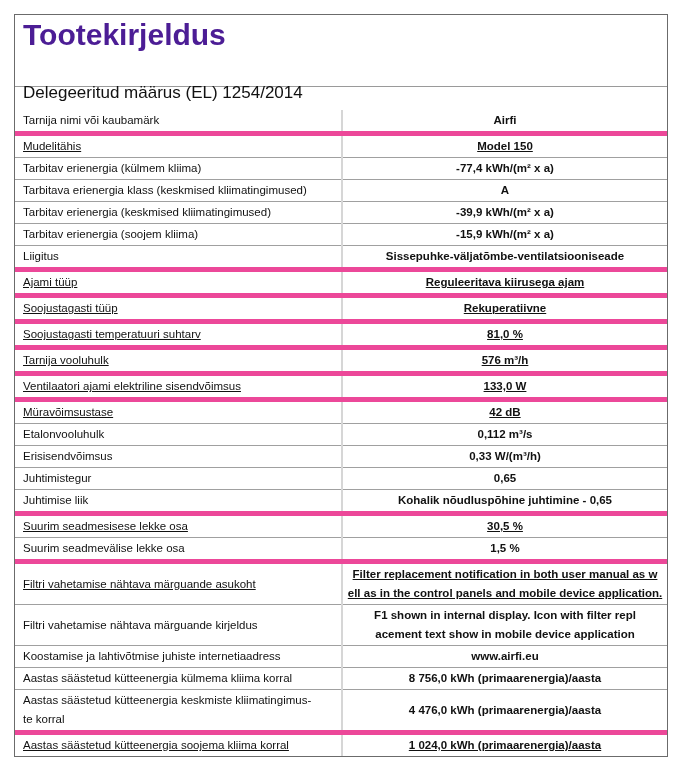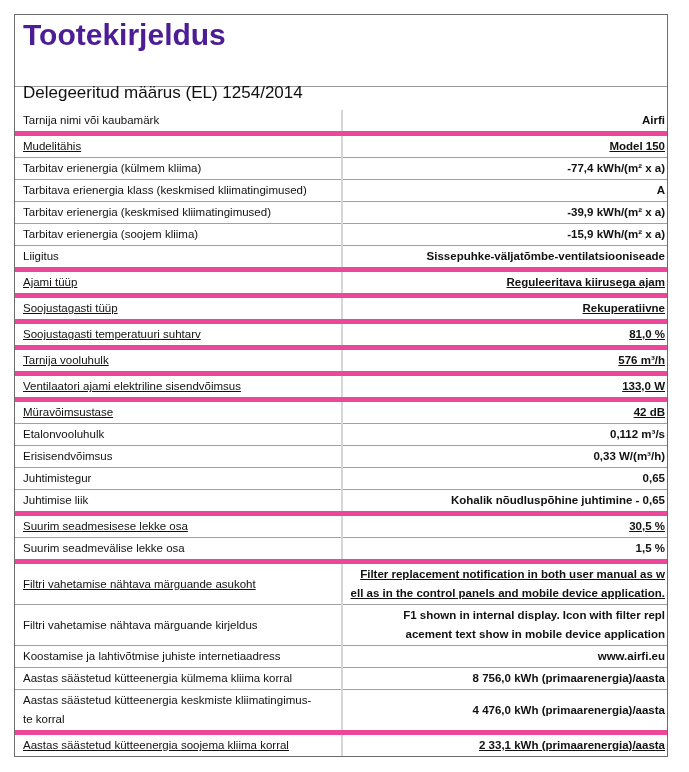--- a/index.html
+++ b/index.html
@@ -10,21 +10,21 @@
   .header { height: 71px; border-bottom: 1px solid #9a9a9a; position: relative; }
   .title { position: absolute; left: 8px; top: 2px; font-size: 30px; font-weight: bold;
            color: #4c1d95; letter-spacing: 0px; line-height: 36px; }
   .subtitle { position: absolute; left: 8px; top: 49px; font-size: 17px; line-height: 14px; color: #111; margin-top: 22px; }
   table { width: 652px; border-collapse: collapse; table-layout: fixed; margin-top: 23px; }
   td { font-size: 11.5px; line-height: 19px; padding: 0 0 0 8px; vertical-align: middle;
        border-top: 1px solid #a0a0a0; height: 21px; }
   tr:first-child td { border-top: none; }
   tr.dark td { border-top: 5px solid #ec4899; text-decoration: underline; }
   td.label { width: 318px; border-right: 2px solid #d6d6d6; color: #111; }
-  td.value { text-align: right; font-weight: bold; padding: 0 2px; color: #111; }
+  td.value { text-align: center; font-weight: bold; padding: 0 2px; color: #111; }
   tr.tall td { height: 40px; }
   tr.tall td.value { line-height: 19px; }
 </style>
 </head>
 <body>
 
 <div class="sheet">
   <div class="header">
     <div class="title">Tootekirjeldus</div>
     <div class="subtitle">Delegeeritud määrus (EL) 1254/2014</div>
@@ -131,17 +131,17 @@
         </tr>
       <tr class="tall">
         <td class="label">
           <div>Aastas säästetud kütteenergia keskmiste kliimatingimus-</div>
           <div>te korral</div>
         </td>
         <td class="value">4 476,0 kWh (primaarenergia)/aasta</td>
       </tr>
       <tr class="dark">
           <td class="label">Aastas säästetud kütteenergia soojema kliima korral</td>
-          <td class="value">2 33,1 kWh (primaarenergia)/aasta</td>
+          <td class="value">1 024,0 kWh (primaarenergia)/aasta</td>
         </tr>
     </tbody>
   </table>
 </div>
 
 </body></html>

